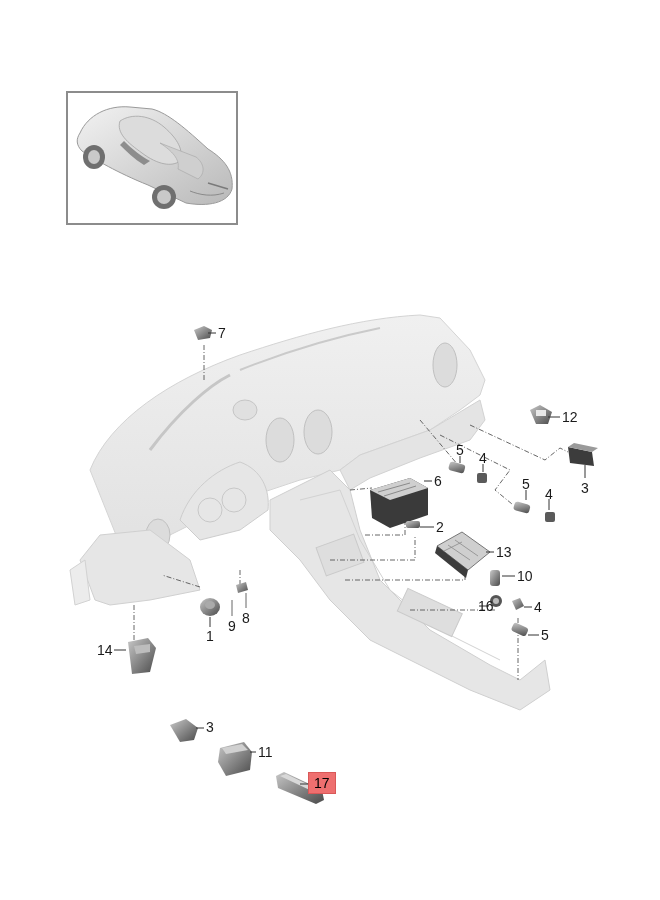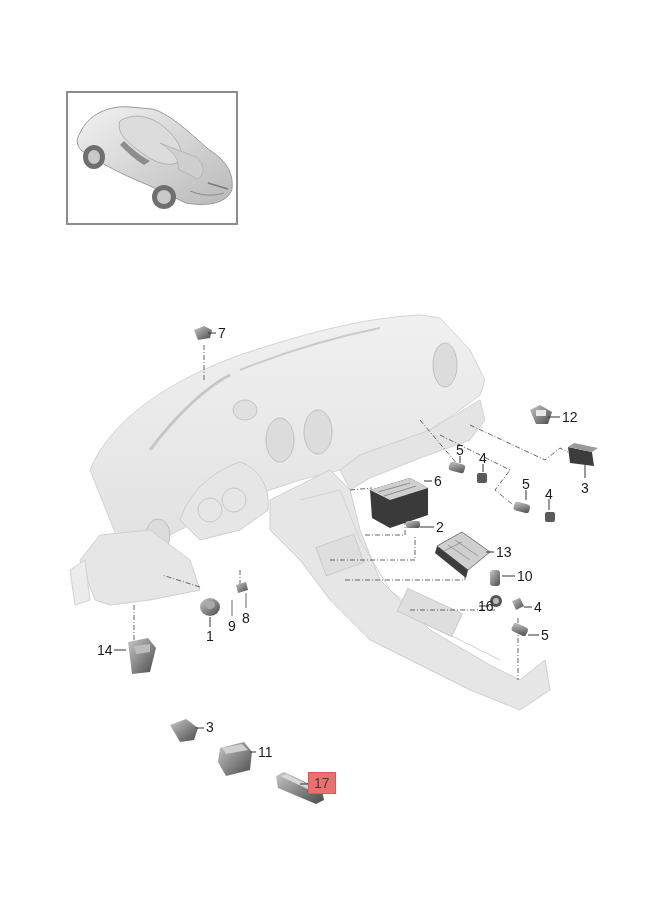--- a/index.html
+++ b/index.html
@@ -4,21 +4,21 @@
   <style>
     html, body { margin: 0; padding: 0; background: #ffffff; }
     body { width: 660px; height: 900px; position: relative; overflow: hidden;
            font-family: "Liberation Sans", sans-serif; }
     .thumb { position: absolute; left: 66px; top: 91px; width: 172px; height: 134px;
              border: 2px solid #8c8c8c; background: #fff; box-sizing: border-box; }
     .thumb svg { position: absolute; left: 0; top: 0; }
     .diagram { position: absolute; left: 0; top: 0; width: 660px; height: 900px; }
     .callout { position: absolute; font-size: 14px; color: #1a1a1a; line-height: 14px;
                font-family: "Liberation Sans", sans-serif; font-weight: normal; }
-    .callout.hl { background: #ee6f6f; padding: 3px 5px; color: #404040; border: 1px solid #d95858; }
+    .callout.hl { background: #ee6f6f; padding: 3px 5px; color: #000000; border: 1px solid #d95858; }
   </style>
 </head>
 <body>
 
 <div class="thumb">
   <svg width="168" height="130" viewBox="0 0 168 130">
     <defs>
       <linearGradient id="carg" x1="0" y1="0" x2="1" y2="1">
         <stop offset="0" stop-color="#f2f2f2"></stop>
         <stop offset="1" stop-color="#b9b9b9"></stop>

